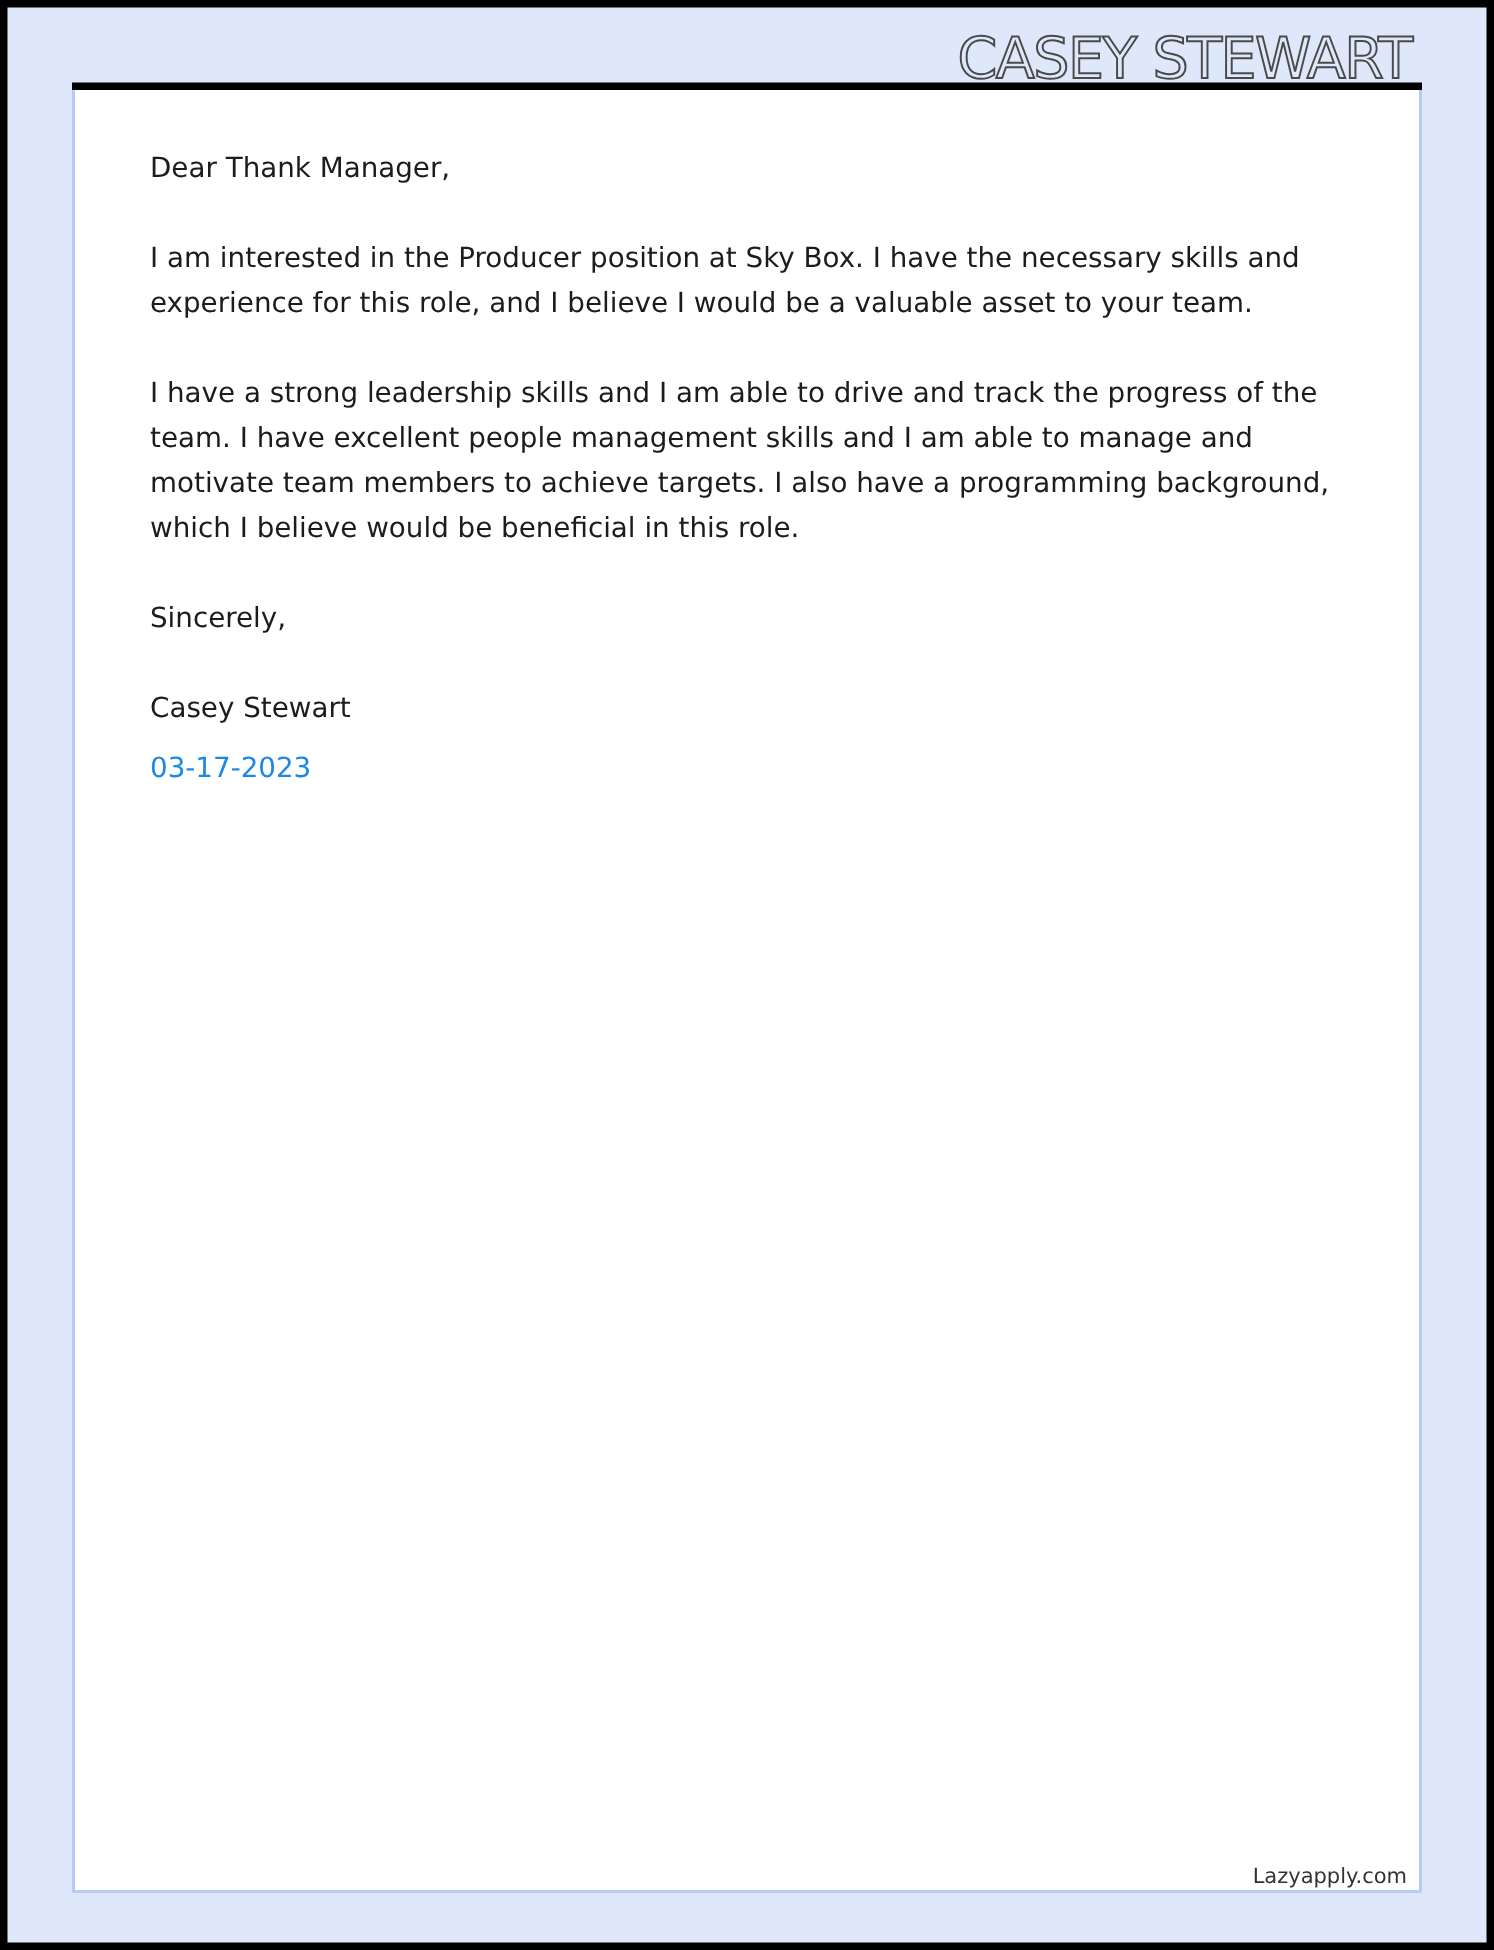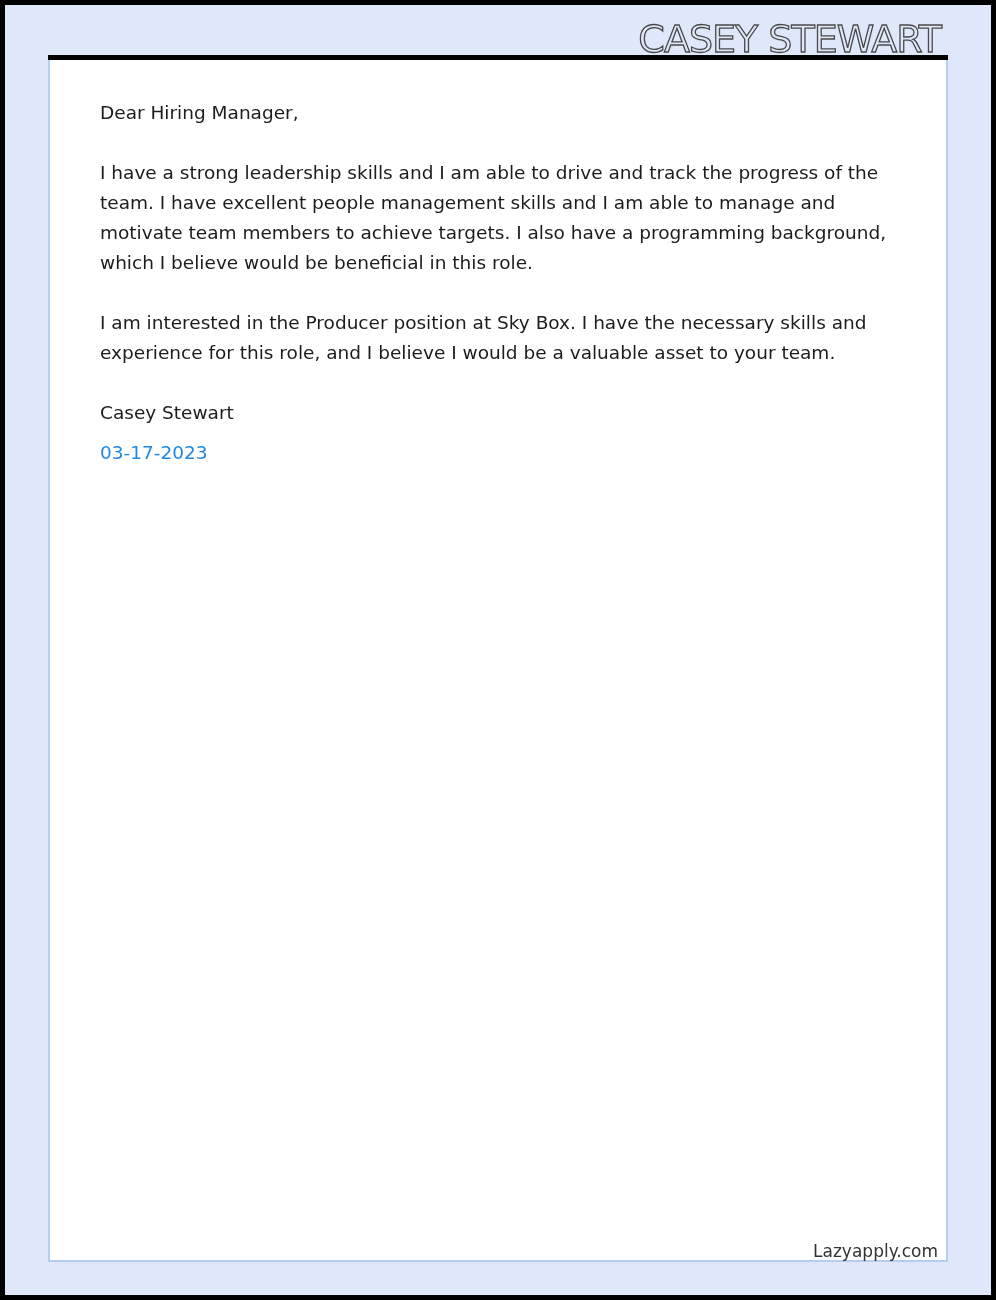--- a/index.html
+++ b/index.html
@@ -71,37 +71,38 @@
     }
     .letter .date {
       color: #1e88e5;
       margin: 0;
     }
     .footer-brand {
       position: absolute;
       right: 8px;
       bottom: 0px;
       font-family: "DejaVu Sans", sans-serif;
-      font-size: 17px;
+      font-size: 14px;
       color: #333;
       line-height: 18px;
     }
   </style>
 </head>
 <body>
 
 <div class="frame">
   <div class="header-name">CASEY STEWART</div>
 
   <div class="top-rule"></div>
 
   <div class="page">
     <div class="letter">
-      <p>Dear Hiring Manager,</p>
+      <p>Dear Thank Manager,</p>
+      <p>I am interested in the Producer position at Sky Box. I have the necessary skills and experience for this role, and I believe I would be a valuable asset to your team.</p>
       <p>I have a strong leadership skills and I am able to drive and track the progress of the team. I have excellent people management skills and I am able to manage and motivate team members to achieve targets. I also have a programming background, which I believe would be beneficial in this role.</p>
-      <p>I am interested in the Producer position at Sky Box. I have the necessary skills and experience for this role, and I believe I would be a valuable asset to your team.</p>
+      <p>Sincerely,</p>
       <p class="sig-name">Casey Stewart</p>
       <p class="date">03-17-2023</p>
     </div>
 
     <div class="footer-brand">Lazyapply.com</div>
   </div>
 </div>
 
 </body></html>

